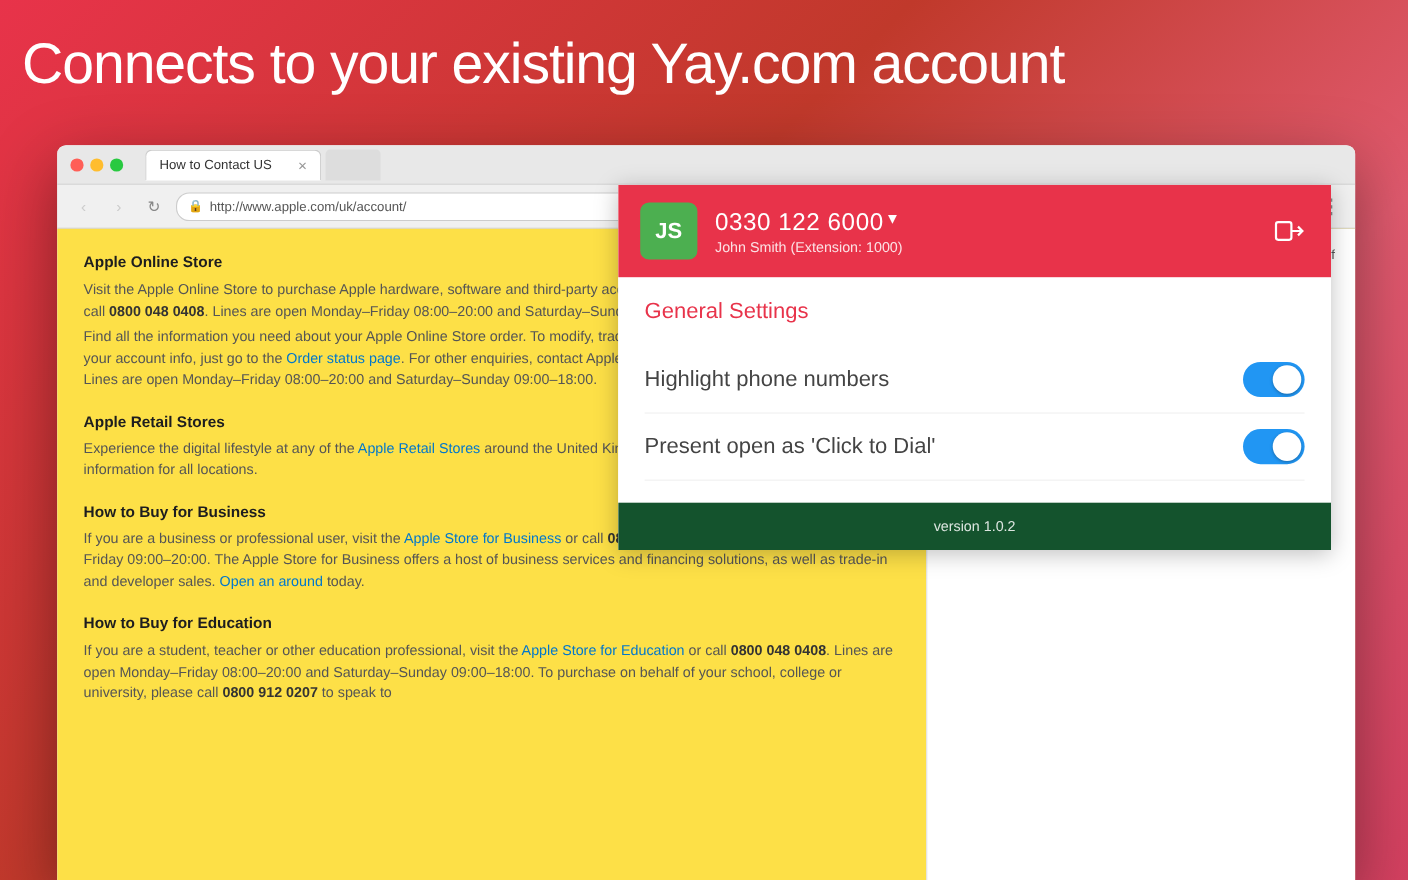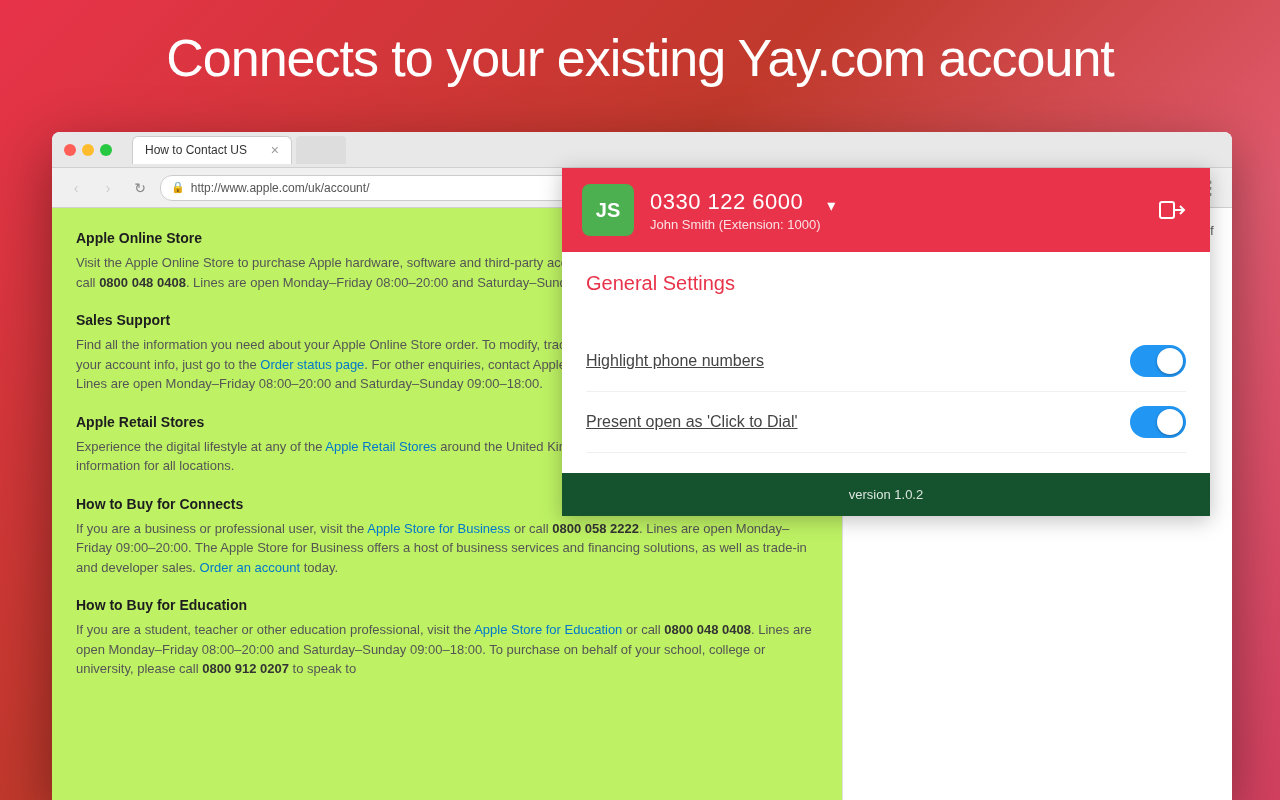--- a/index.html
+++ b/index.html
@@ -7,21 +7,20 @@
       width: 1280px;
       height: 800px;
       overflow: hidden;
       font-family: -apple-system, BlinkMacSystemFont, 'Helvetica Neue', Arial, sans-serif;
       background: linear-gradient(135deg, #e8334a 0%, #c0392b 40%, #e05a6e 70%, #d44060 100%);
       position: relative;
     }
 
     
     .hero-text {
-      text-align: center;
       color: white;
       font-size: 52px;
       font-weight: 300;
       letter-spacing: -1px;
       padding: 28px 20px 28px;
       position: relative;
       z-index: 1;
     }
 
     
@@ -167,21 +166,21 @@
       font-size: 18px;
       font-weight: bold;
       letter-spacing: 1px;
     }
 
     
     .content-area {
       flex: 1;
       display: flex;
       overflow: hidden;
-      background: #bef264;
+      background: #fde047;
     }
 
     
     .webpage-content {
       flex: 1;
       overflow-y: auto;
       padding: 20px 24px;
       font-size: 13px;
       line-height: 1.5;
       color: #333;
@@ -253,22 +252,22 @@
       color: white;
       font-size: 20px;
       font-weight: bold;
       flex-shrink: 0;
     }
     .user-info {
       flex: 1;
     }
     .phone-number-row {
       display: flex;
-      align-items: flex-end;
-      gap: 24px;
+      align-items: flex-start;
+      gap: 4px;
       color: white;
       font-size: 22px;
       font-weight: 300;
       letter-spacing: 0.5px;
     }
     .phone-dropdown-icon {
       color: white;
       font-size: 16px;
     }
     .user-name {
@@ -293,34 +292,33 @@
 
     
     .yay-body {
       background: white;
       padding: 20px 24px;
     }
     .settings-title {
       color: #e8334a;
       font-size: 20px;
       font-weight: 400;
-      margin-bottom: 36px;
+      margin-bottom: 20px;
     }
     .setting-row {
       display: flex;
       align-items: center;
       justify-content: space-between;
       padding: 14px 0;
       border-bottom: 1px solid #f0f0f0;
     }
     .setting-label {
-      font-size: 16px;
+      font-size: 20px;
       color: #444;
       font-weight: 300;
-      text-decoration: underline;
     }
 
     
     .toggle {
       width: 56px;
       height: 32px;
       background: #2196f3;
       border-radius: 16px;
       position: relative;
       cursor: pointer;
@@ -392,33 +390,32 @@
 
   <div class="content-area">
 
     <div class="webpage-content">
 
       <h2>Apple Online Store</h2>
       <p>
         Visit the Apple Online Store to purchase Apple hardware, software and third-party accessories. To purchase by phone, please call <strong>0800 048 0408</strong>. Lines are open Monday–Friday 08:00–20:00 and Saturday–Sunday 09:00–18:00.
       </p>
 
-      <h2>Sales Support</h2>
       <p>
         Find all the information you need about your Apple Online Store order. To modify, track or return your <a href="#">order</a>, or simply update your account info, just go to the <a href="#">Order status page</a>. For other enquiries, contact Apple Customer Service on <strong>0800 048 0408</strong>. Lines are open Monday–Friday 08:00–20:00 and Saturday–Sunday 09:00–18:00.
       </p>
 
       <h2>Apple Retail Stores</h2>
       <p>
         Experience the digital lifestyle at any of the <a href="#">Apple Retail Stores</a> around the United Kingdom. Find opening hours and contact information for all locations.
       </p>
 
-      <h2>How to Buy for Connects</h2>
+      <h2>How to Buy for Business</h2>
       <p>
-        If you are a business or professional user, visit the <a href="#">Apple Store for Business</a> or call <strong>0800 058 2222</strong>. Lines are open Monday–Friday 09:00–20:00. The Apple Store for Business offers a host of business services and financing solutions, as well as trade-in and developer sales. <a href="#">Order an account</a> today.
+        If you are a business or professional user, visit the <a href="#">Apple Store for Business</a> or call <strong>0800 058 2222</strong>. Lines are open Monday–Friday 09:00–20:00. The Apple Store for Business offers a host of business services and financing solutions, as well as trade-in and developer sales. <a href="#">Open an around</a> today.
       </p>
 
       <h2>How to Buy for Education</h2>
       <p>
         If you are a student, teacher or other education professional, visit the <a href="#">Apple Store for Education</a> or call <strong>0800 048 0408</strong>. Lines are open Monday–Friday 08:00–20:00 and Saturday–Sunday 09:00–18:00. To purchase on behalf of your school, college or university, please call <strong>0800 912 0207</strong> to speak to
       </p>
     </div>
 
     <div class="right-sidebar" style="background:#fff; font-size:12px; padding:16px; overflow:hidden; width:390px; border-left:1px solid #e0e0e0;">
       <p>Mac, iPhone, iPod, iPad and Apple TV customers within 90 days of ownership are eligible for complimentary telephone technical support. <a href="#">Online technical support</a> for Apple products is available beyond the initial 90 days.</p>

